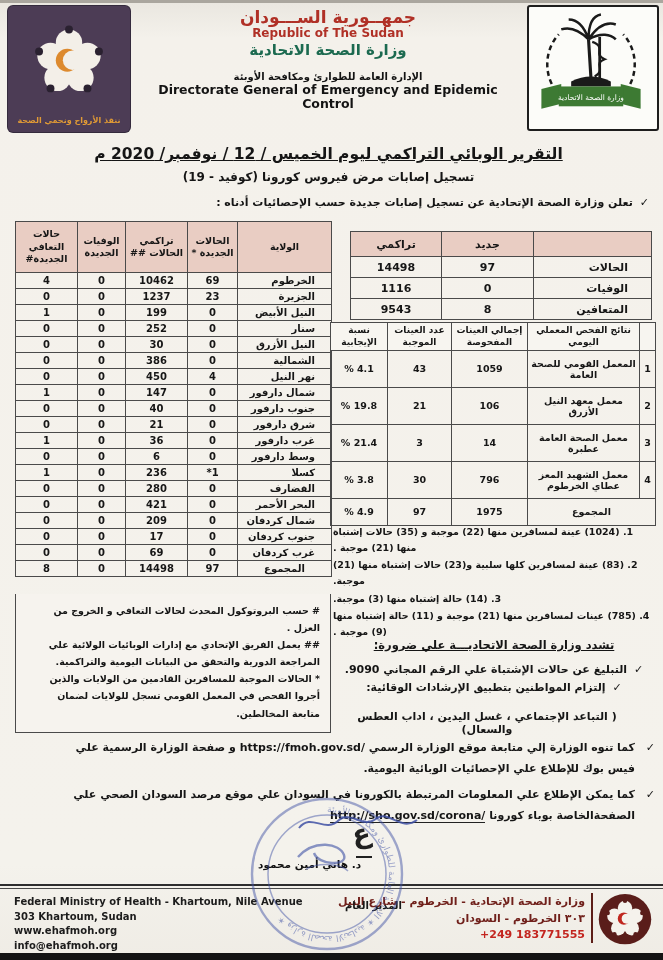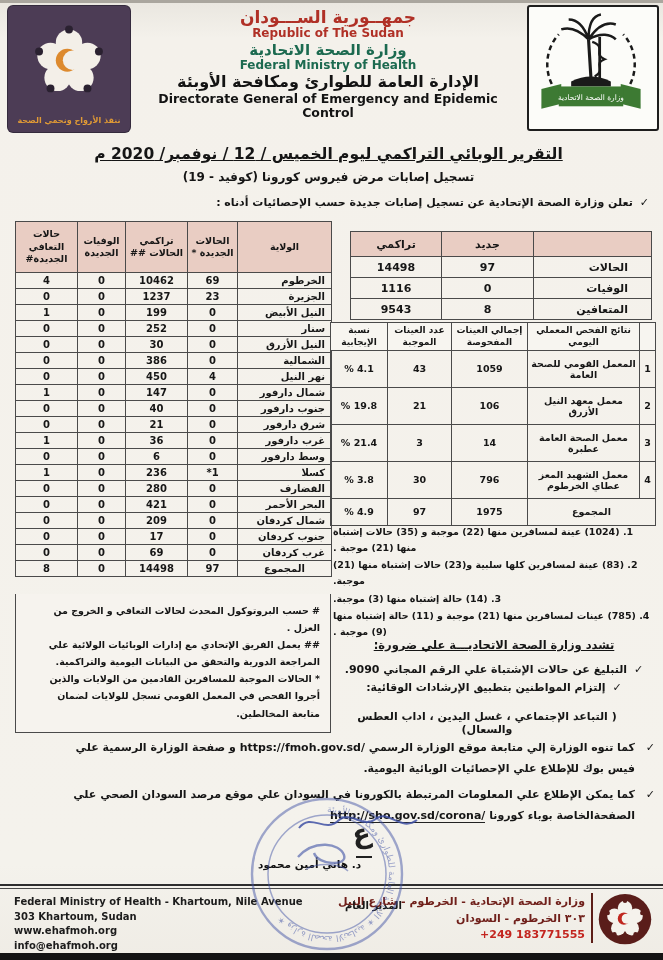--- a/index.html
+++ b/index.html
@@ -13,41 +13,41 @@
   .h-left{position:absolute;left:8px;top:6px;width:122px;height:126px;background:#4c3c55;
           border-radius:5px;box-shadow:0 0 0 1px #342a3d;}
   .h-left svg{position:absolute;left:17px;top:12px;}
   .h-left-cap{position:absolute;left:0;right:0;bottom:7px;text-align:center;
               color:#e09a35;font-size:8px;font-weight:bold;direction:rtl;}
   .h-center{position:absolute;left:132px;top:8px;width:392px;text-align:center;line-height:1.12;}
   .ar-country{color:#b03026;font-size:17px;font-weight:bold;direction:rtl;}
   .en-country{color:#b03026;font-size:12px;font-weight:bold;}
   .ar-ministry{color:#1c6a50;font-size:15px;font-weight:bold;direction:rtl;margin-top:2px;}
   .en-ministry{color:#1c6a50;font-size:12px;font-weight:bold;}
-  .ar-dir{color:#131313;font-size:16px;font-weight:bold;direction:rtl;margin-top:0;}
+  .ar-dir{color:#131313;font-size:10px;font-weight:bold;direction:rtl;margin-top:12px;}
   .en-dir{color:#131313;font-size:12.5px;font-weight:bold;margin-top:1px;}
   .h-right{position:absolute;left:527px;top:5px;width:128px;height:122px;background:#fcfcf9;
            border:2px solid #1d1d1d;border-radius:3px;}
 
   
   .title{position:absolute;top:145px;left:0;right:6px;text-align:center;direction:rtl;
          font-size:15.5px;font-weight:bold;text-decoration:underline;}
   .subtitle{position:absolute;top:170px;left:0;right:6px;text-align:center;direction:rtl;
             font-size:12px;font-weight:bold;}
   .announce{position:absolute;top:196px;right:14px;left:80px;direction:rtl;text-align:right;
             font-size:11px;font-weight:bold;}
   .chk{display:inline-block;margin-left:7px;font-weight:bold;}
 
   
   table{border-collapse:collapse;direction:rtl;}
   th,td{border:1px solid #4a4a4a;font-weight:bold;color:#161616;}
   .t-states{position:absolute;left:15px;top:221px;width:316px;table-layout:fixed;}
   .t-states th{background:#e9cdc3;font-size:9.5px;line-height:1.3;height:48px;padding:1px 2px;}
   .t-states td{font-size:10px;height:15px;text-align:center;padding:0 2px;line-height:1;}
-  .t-states .c-name{text-align:right;padding-right:6px;overflow:hidden;white-space:nowrap;}
+  .t-states .c-name{text-align:right;padding-right:16px;overflow:hidden;white-space:nowrap;}
   .t-states col.w-name{width:94px;} .t-states col.w-new{width:50px;}
   .t-states col.w-cum{width:62px;} .t-states col.w-dth{width:48px;} .t-states col.w-rec{width:62px;}
   .states-notes{position:absolute;left:15px;top:594px;width:294px;border:1px solid #4a4a4a;
                 border-top:none;background:#f6f3ee;padding:8px 10px 10px 10px;direction:rtl;
                 text-align:right;font-size:9.5px;font-weight:bold;line-height:1.8;}
 
   .t-summary{position:absolute;left:350px;top:231px;width:301px;table-layout:fixed;}
   .t-summary th{background:#e9cdc3;font-size:11px;height:22px;}
   .t-summary td{font-size:11px;height:18px;text-align:center;}
   .t-summary .s-label{text-align:right;padding-right:23px;}
@@ -125,21 +125,20 @@
       <circle cx="48" cy="48" r="13" fill="#dd8a2e"></circle>
       <circle cx="54" cy="48" r="11" fill="#f3efe8"></circle>
     </svg>
     <div class="h-left-cap">ننقذ الأرواح ونحمي الصحة</div>
   </div>
 
   <div class="h-center">
     <div class="ar-country">جمهــورية الســـودان</div>
     <div class="en-country">Republic of The Sudan</div>
     <div class="ar-ministry">وزارة الصحة الاتحادية</div>
-    <div class="en-ministry">Federal Ministry of Health</div>
     <div class="ar-dir">الإدارة العامة للطوارئ ومكافحة الأوبئة</div>
     <div class="en-dir">Directorate General of Emergency and Epidemic Control</div>
   </div>
 
   <div class="h-right">
     <svg width="124" height="118" viewBox="0 0 100 95">
 
       <path d="M22,68 C12,55 12,35 24,22" fill="none" stroke="#1a1a1a" stroke-width="2" stroke-dasharray="4 3"></path>
       <path d="M78,68 C88,55 88,35 76,22" fill="none" stroke="#1a1a1a" stroke-width="2" stroke-dasharray="4 3"></path>
 

